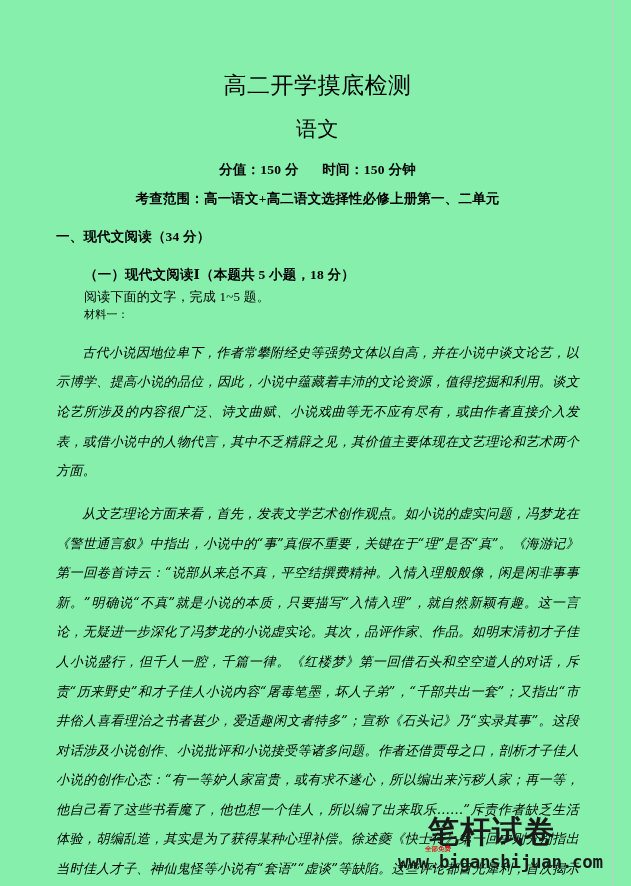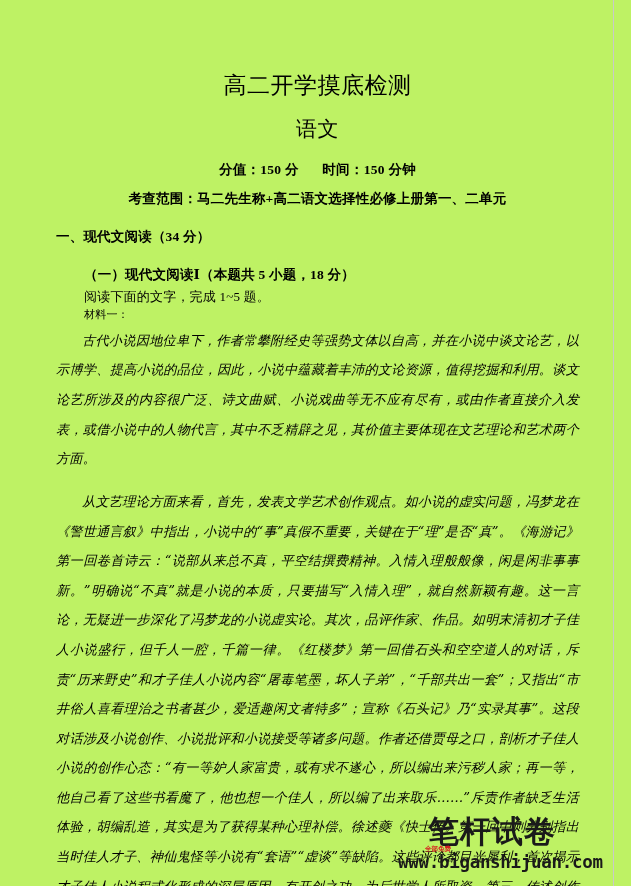--- a/index.html
+++ b/index.html
@@ -8,21 +8,21 @@
     background: #ffffff;
   }
   body {
     font-family: "Liberation Serif", "DejaVu Serif", serif;
     color: #000000;
   }
   .page {
     position: relative;
     width: 631px;
     height: 886px;
-    background: #bef264;
+    background: #86efac;
     overflow: hidden;
     box-sizing: border-box;
   }
   
   .page-edge-right {
     position: absolute;
     top: 0;
     right: 17px;
     width: 1px;
     height: 886px;
@@ -99,21 +99,21 @@
     letter-spacing: 0.2px;
   }
 
   .body-text {
     font-family: "DejaVu Serif", "Liberation Serif", serif;
     font-size: 13.2px;
     line-height: 29.6px;
     text-align: justify;
     text-justify: inter-ideograph;
     text-indent: 26px;
-    margin-top: 4px;
+    margin-top: 16px;
     letter-spacing: 0.15px;
     font-style: italic;
   }
   .body-text.p-follow {
     margin-top: 0;
   }
 
   
   .watermark {
     position: absolute;
@@ -164,21 +164,21 @@
     <div class="doc-title">高二开学摸底检测</div>
 
     <div class="doc-subtitle">语文</div>
 
     <div class="doc-meta">
       <span>分值：150 分</span>
       <span class="gap"></span>
       <span>时间：150 分钟</span>
     </div>
 
-    <div class="doc-scope">考查范围：马二先生称+高二语文选择性必修上册第一、二单元</div>
+    <div class="doc-scope">考查范围：高一语文+高二语文选择性必修上册第一、二单元</div>
 
     <div class="section-heading">一、现代文阅读（34 分）</div>
 
     <div class="sub-heading">（一）现代文阅读Ⅰ（本题共 5 小题，18 分）</div>
 
     <div class="instruction">阅读下面的文字，完成 1~5 题。</div>
 
     <div class="material-label">材料一：</div>
 
     <p class="body-text">古代小说因地位卑下，作者常攀附经史等强势文体以自高，并在小说中谈文论艺，以示博学、提高小说的品位，因此，小说中蕴藏着丰沛的文论资源，值得挖掘和利用。谈文论艺所涉及的内容很广泛、诗文曲赋、小说戏曲等无不应有尽有，或由作者直接介入发表，或借小说中的人物代言，其中不乏精辟之见，其价值主要体现在文艺理论和艺术两个方面。</p>

